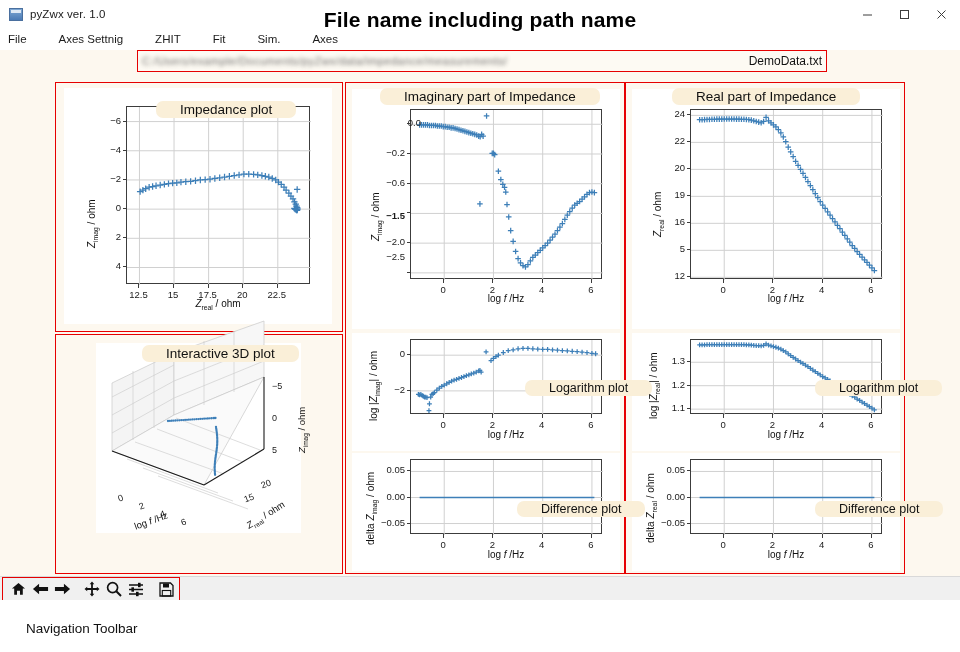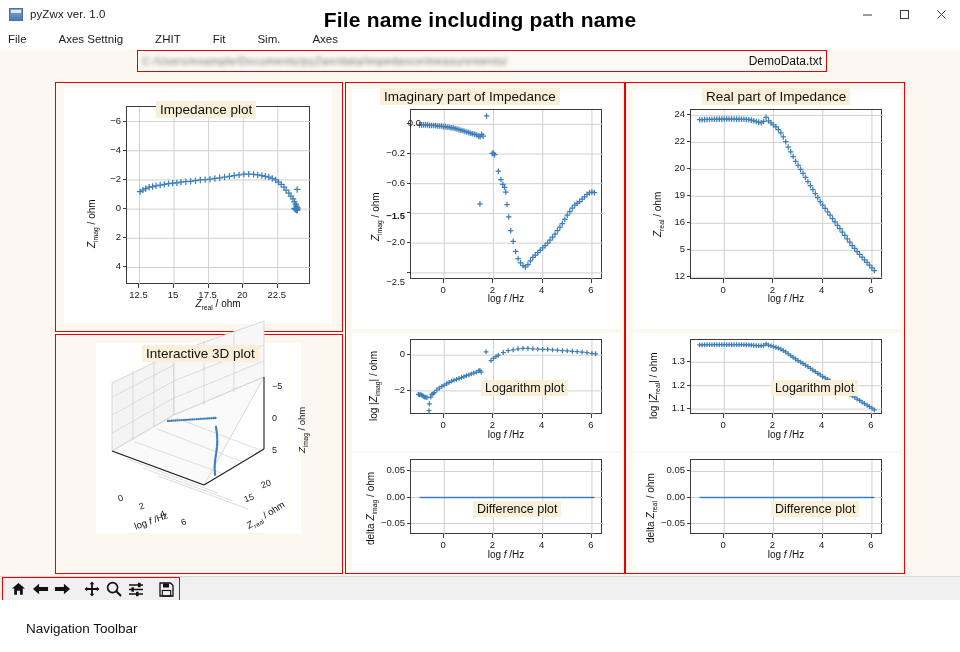--- a/index.html
+++ b/index.html
@@ -105,24 +105,25 @@
   .axlabel-y {
     position:absolute; font-size:10px; color:#111; white-space:nowrap;
     transform-origin:0 0; transform:rotate(-90deg);
   }
   .axlabel-y.italic i, .axlabel-x i { font-style:italic; }
   sub { font-size:.68em; }
 
   
   .chip {
     position:absolute; background:#faefd8; color:#111;
-    font-size:13.5px; padding:1px 4px; white-space:nowrap;
+    font-size:13.5px; padding:1px 24px; white-space:nowrap;
     z-index:7;
-  }
-  .chip.small { font-size:12.5px; }
+    border-radius:7px;
+  }
+  .chip.small { font-size:12.5px;margin-left:44px; }
 
   svg.datalayer { position:absolute; left:0; top:0; overflow:visible; }
 
   
   #navstrip {
     position:absolute; left:0; right:0; bottom:52px; height:24px;
     background:#f0f0f0; border-top:1px solid #d9d9d9;
   }
   #navbox {
     position:absolute; left:2px; top:0px; height:24px; width:178px;
@@ -523,21 +524,21 @@
           <div class="tick-y" style="left: 34px; width: 35px; top: 28.2657px;">0.0</div>
           <div class="tickmark" style="left: 54.5px; top: 34.2657px; width: 3.5px; height: 1px;"></div>
           <div class="tick-y" style="left: 18px; width: 35px; top: 57.986px;">−0.2</div>
           <div class="tickmark" style="left: 54.5px; top: 63.986px; width: 3.5px; height: 1px;"></div>
           <div class="tick-y" style="left: 18px; width: 35px; top: 87.7063px;">−0.6</div>
           <div class="tickmark" style="left: 54.5px; top: 93.7063px; width: 3.5px; height: 1px;"></div>
           <div class="tick-y" style="left: 18px; width: 35px; top: 121px; font-weight: bold;">−1.5</div>
           <div class="tickmark" style="left: 54.5px; top: 123.427px; width: 3.5px; height: 1px;"></div>
           <div class="tick-y" style="left: 18px; width: 35px; top: 147.147px;">−2.0</div>
           <div class="tickmark" style="left: 54.5px; top: 153.147px; width: 3.5px; height: 1px;"></div>
-          <div class="tick-y" style="left: 18px; width: 35px; top: 187px;">−2.5</div>
+          <div class="tick-y" style="left: 18px; width: 35px; top: 162px;">−2.5</div>
           <div class="tickmark" style="left: 54.5px; top: 182.867px; width: 3.5px; height: 1px;"></div>
         </div>
       <div id="imag-xticks">
           <div class="tick-x" style="left: 71.2308px; width: 40px; top: 195px;">0</div>
           <div class="tickmark" style="left: 91.2308px; top: 190px; width: 1px; height: 3.5px;"></div>
           <div class="tick-x" style="left: 120.462px; width: 40px; top: 195px;">2</div>
           <div class="tickmark" style="left: 140.462px; top: 190px; width: 1px; height: 3.5px;"></div>
           <div class="tick-x" style="left: 169.692px; width: 40px; top: 195px;">4</div>
           <div class="tickmark" style="left: 189.692px; top: 190px; width: 1px; height: 3.5px;"></div>
           <div class="tick-x" style="left: 218.923px; width: 40px; top: 195px;">6</div>
@@ -803,21 +804,21 @@
           <div class="tick-x" style="left: 120.462px; width: 40px; top: 195px;">2</div>
           <div class="tickmark" style="left: 140.462px; top: 190px; width: 1px; height: 3.5px;"></div>
           <div class="tick-x" style="left: 169.692px; width: 40px; top: 195px;">4</div>
           <div class="tickmark" style="left: 189.692px; top: 190px; width: 1px; height: 3.5px;"></div>
           <div class="tick-x" style="left: 218.923px; width: 40px; top: 195px;">6</div>
           <div class="tickmark" style="left: 238.923px; top: 190px; width: 1px; height: 3.5px;"></div>
         </div>
       <div class="axlabel-x" style="left:58px;top:204px;width:192px;">log <i>f</i> /Hz</div>
       <div class="axlabel-y" style="left:20px;top:148px;"><i>Z</i><sub>real</sub> / ohm</div>
     </div>
-    <div class="chip" style="left:76px;top:5px;">Real part of Impedance</div>
+    <div class="chip" style="left:46px;top:5px;">Real part of Impedance</div>
 
     <div class="fig" style="left:6px;top:250px;width:268px;height:118px;">
       <div class="fig-bg"></div>
       <div class="axes" id="ax-logreal" style="left:58px;top:6px;width:192px;height:75px;">
         <svg class="datalayer" width="192" height="75" viewBox="0 0 192 75">
           <g id="logreal-grid" stroke="#d0d0d0" stroke-width="1">
               <line x1="33.230769230769226" x2="33.230769230769226" y1="0" y2="75"></line>
               <line x1="82.46153846153845" x2="82.46153846153845" y1="0" y2="75"></line>
               <line x1="131.69230769230768" x2="131.69230769230768" y1="0" y2="75"></line>
               <line x1="180.9230769230769" x2="180.9230769230769" y1="0" y2="75"></line>

